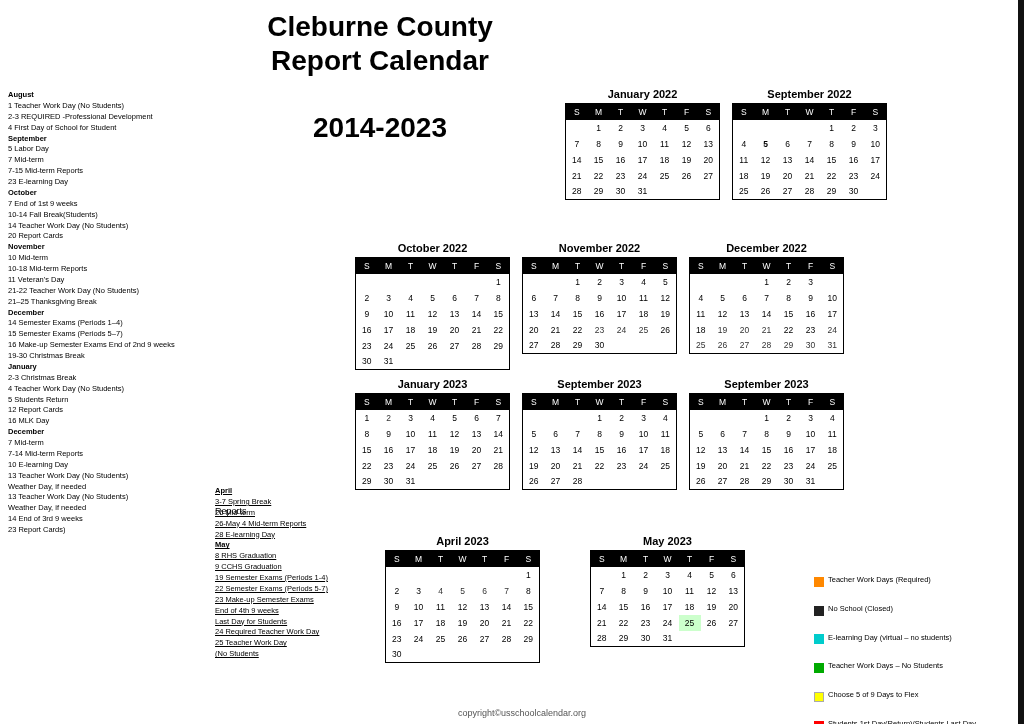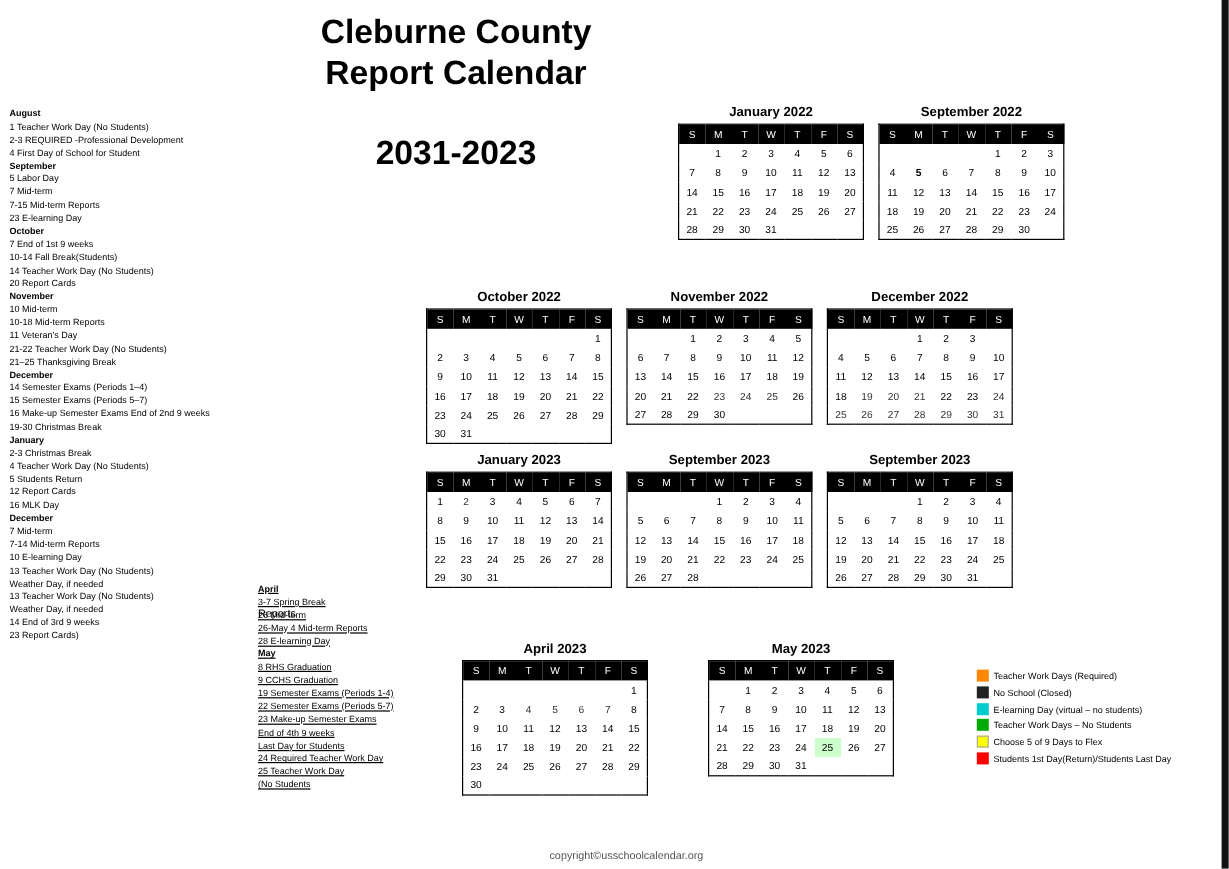--- a/index.html
+++ b/index.html
@@ -139,23 +139,24 @@
     .legend {
       position: absolute;
       top: 558px;
       right: 10px;
       width: 200px;
       font-size: 7.5px;
       line-height: 1.7;
     }
     .legend-item {
       display: flex;
-      align-items: flex-start;
+      align-items: flex-end;
       gap: 4px;
       margin-bottom: 1px;
+      margin-top: 16px;
     }
     .legend-box {
       width: 10px;
       height: 10px;
       display: inline-block;
       flex-shrink: 0;
     }
 
     
     .footer {
@@ -182,21 +183,21 @@
 
 <div class="page">
 
   <div class="right-border"></div>
 
   <div class="title-section">
     <h1>
       <span>Cleburne County</span><br>
       <span>Report Calendar</span><br>
       <br>
-      <span>2031-2023</span>
+      <span>2014-2023</span>
     </h1>
   </div>
 
   <div class="left-notes">
     <span class="section-heading">August</span><br>
     1 Teacher Work Day (No Students)<br>
     2-3 REQUIRED -Professional Development<br>
     4 First Day of School for Student<br>
     <span class="section-heading">September</span><br>
     5 Labor Day<br>

